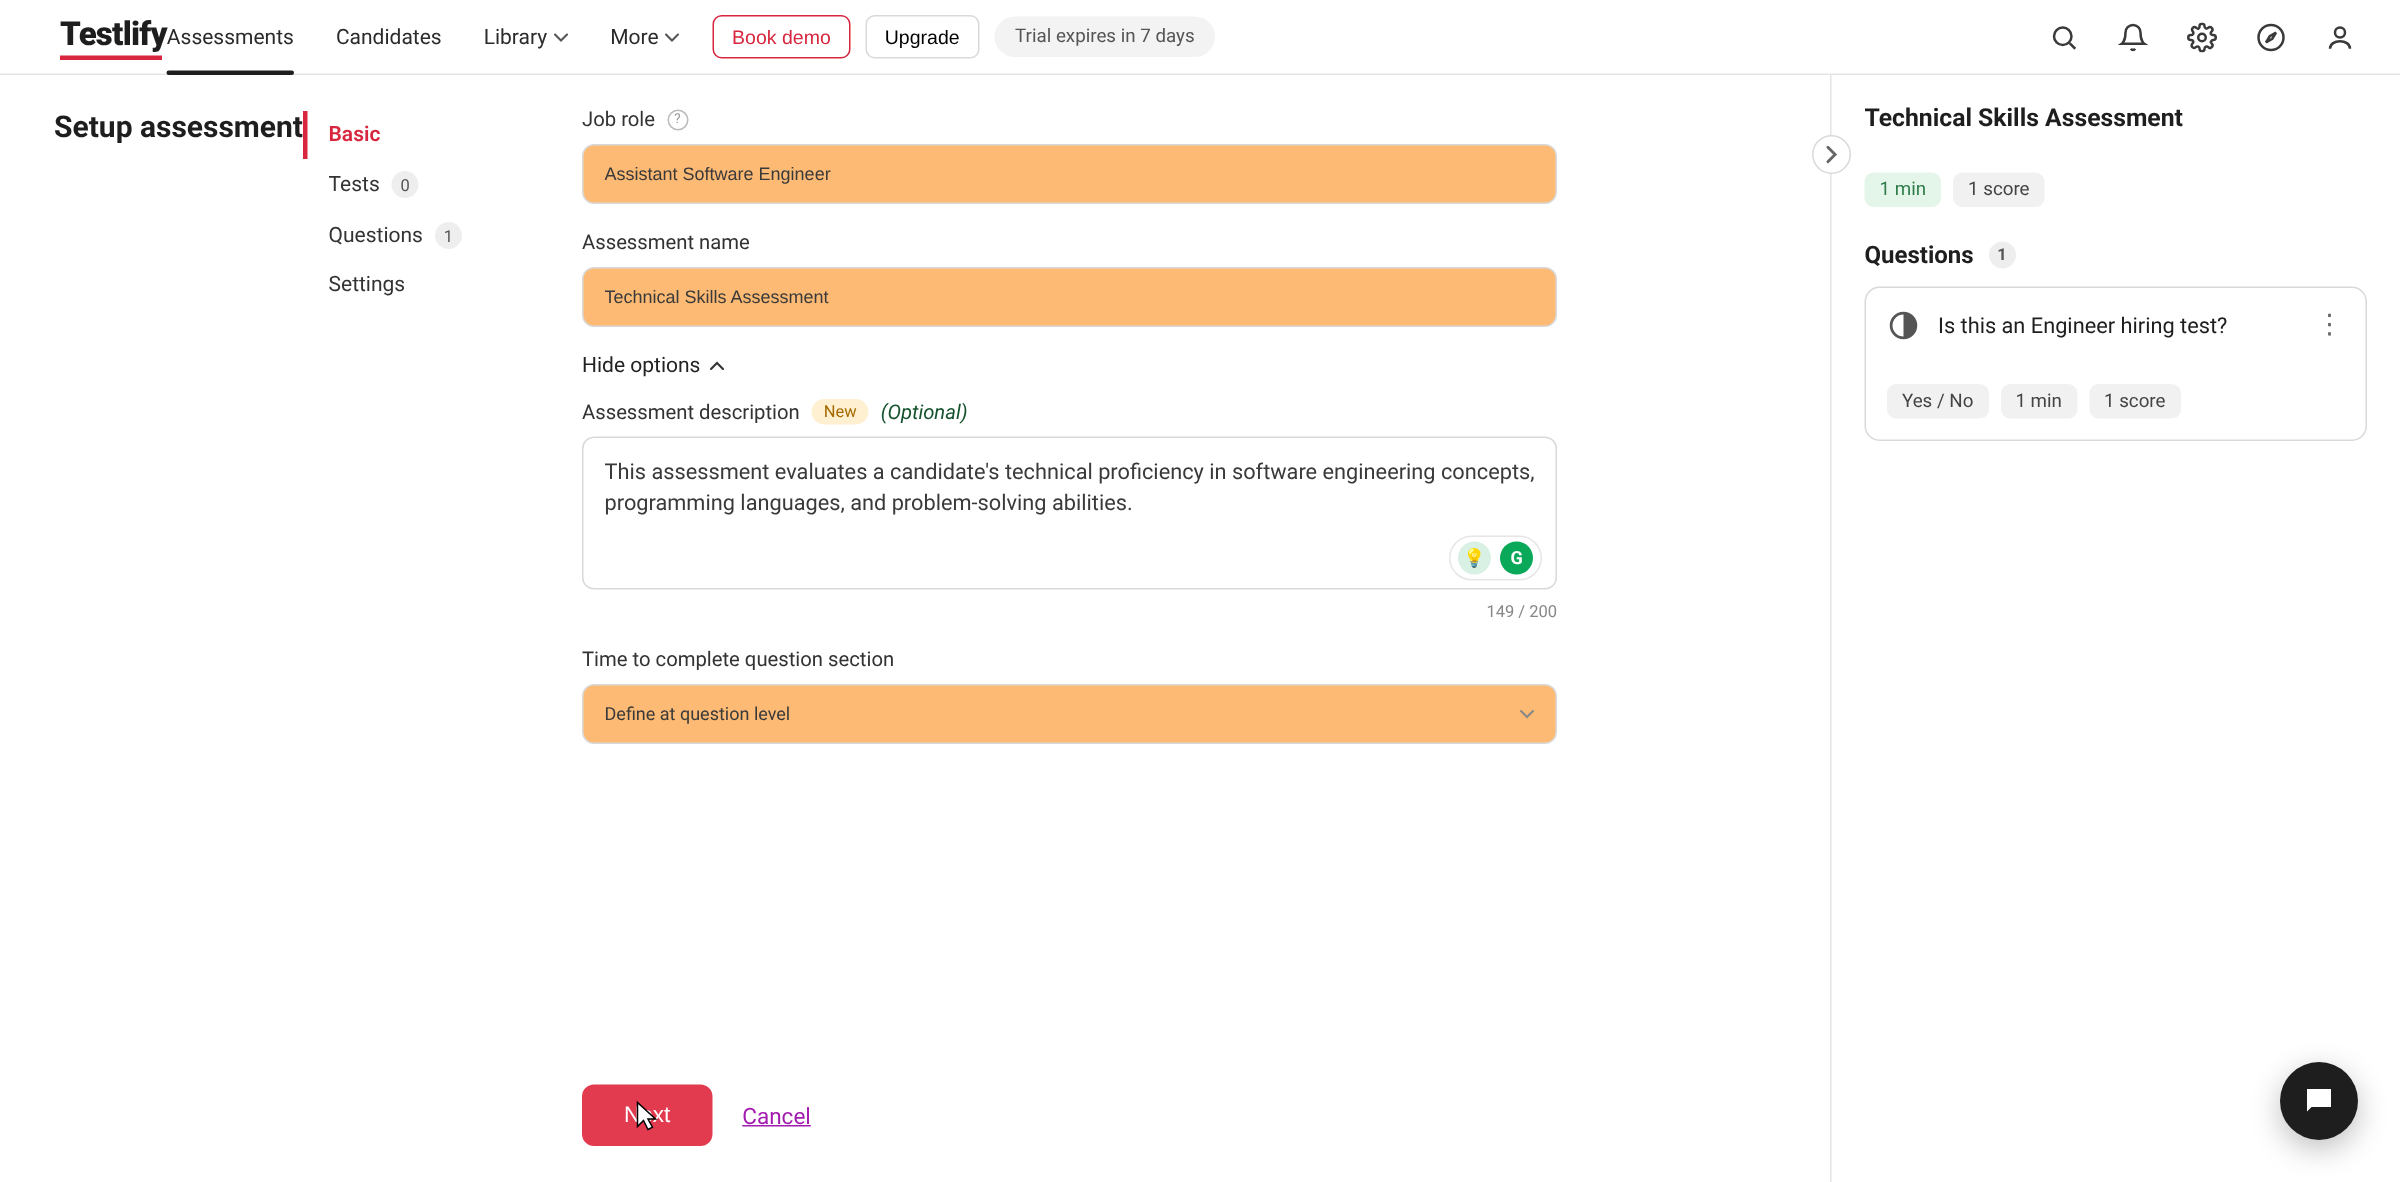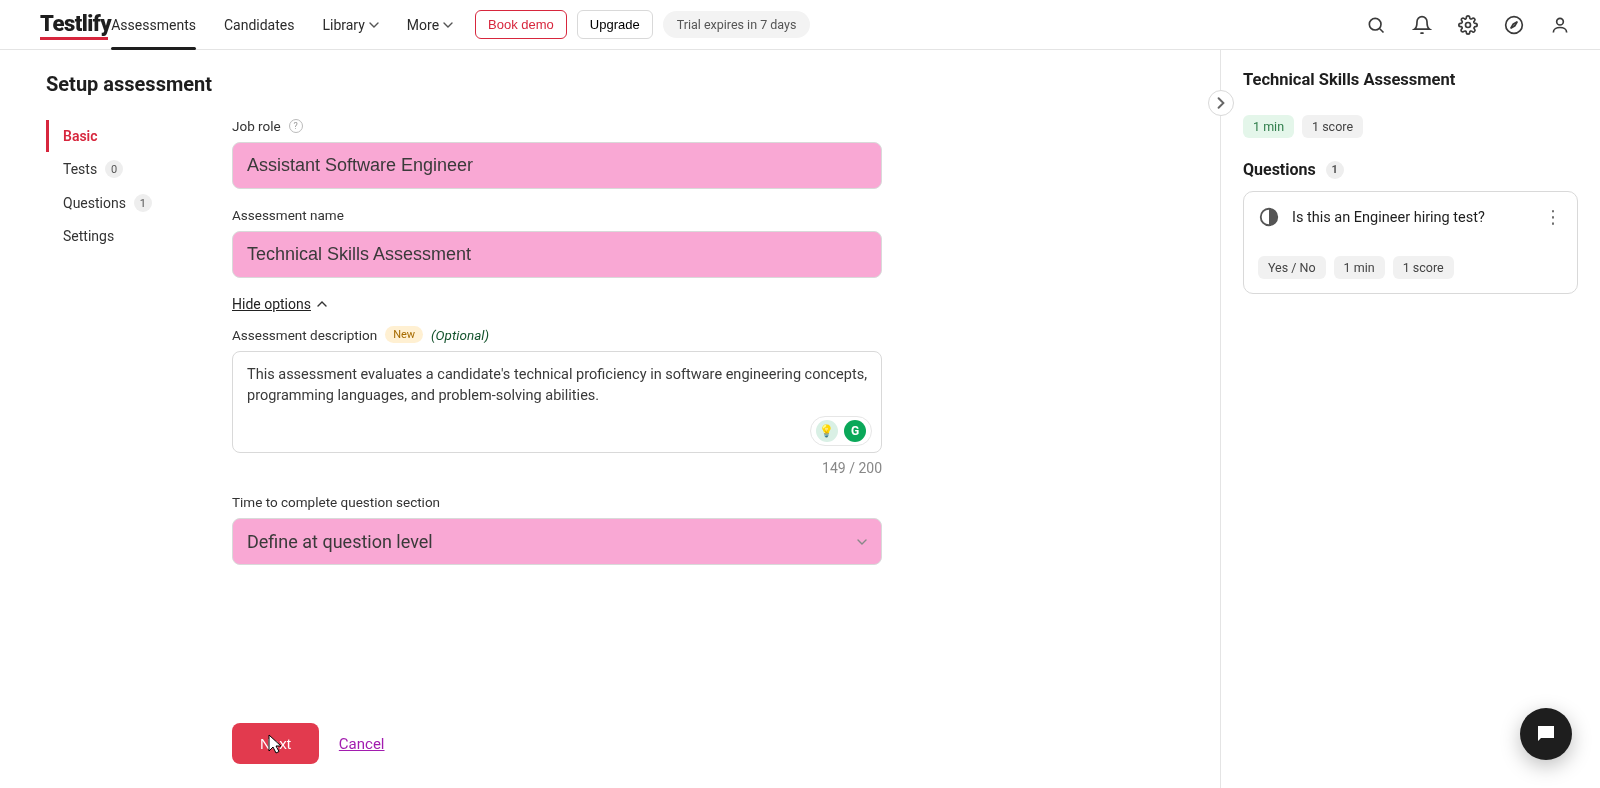--- a/index.html
+++ b/index.html
@@ -36,42 +36,42 @@
   .btn { border-radius:6px; padding:6px 12px; font-size:13px; cursor:pointer; border:1px solid var(--line); background:#fff; }
   .btn.demo { color:var(--accent); border-color:var(--accent); margin-left:22px; }
   .btn.upgrade { margin-left:10px; }
   .trial-pill { margin-left:10px; background:#f3f3f3; color:#555; border-radius:16px; padding:6px 14px; font-size:12.5px; }
   .nav-spacer { flex:1; }
   .iconbtn { width:32px; height:32px; display:flex; align-items:center; justify-content:center; cursor:pointer; color:#3a3a3a; border-radius:6px; }
   .iconrow { display:flex; gap:14px; }
 
   
   .wrap { display:flex; height:calc(788px - 50px); }
-  .main { flex:1; padding:22px 50px 24px 36px; display:flex; flex-direction:column; min-width:0;margin-left:10px; }
+  .main { flex:1; padding:22px 50px 24px 36px; display:flex; flex-direction:row; min-width:0; }
   .page-title { font-size:20px; font-weight:700; margin:0 0 22px 0; }
   .cols { display:flex; gap:26px; flex:1; min-height:0; }
   .sidesteps { width:160px; border-left:3px solid transparent; margin-top:2px; }
   .step { padding:8px 0 8px 14px; color:#333; cursor:pointer; display:flex; align-items:center; gap:8px; border-left:3px solid transparent; margin-left:-3px; }
   .step.active { color:var(--accent); border-left-color:var(--accent); font-weight:600; }
   .count { background:#eee; color:#555; border-radius:10px; min-width:18px; height:18px; font-size:11px; display:inline-flex; align-items:center; justify-content:center; padding:0 5px; }
 
   .formcol { width:650px; display:flex; flex-direction:column; }
   .field { margin-bottom:18px; }
   .label-row { display:flex; align-items:center; gap:8px; margin-bottom:8px; color:#333; font-size:13.5px; }
   .help-icon { width:14px; height:14px; border:1px solid #bbb; border-radius:50%; color:#999; font-size:9px; display:inline-flex; align-items:center; justify-content:center; }
-  .input, .select { width:100%; border:1px solid var(--line); border-radius:8px; padding:12px 14px; font-size:18px; color:#3a3a3a; background:#f9a8d4; }
+  .input, .select { width:100%; border:1px solid var(--line); border-radius:8px; padding:12px 14px; font-size:12px; color:#3a3a3a; background:#fdba74; }
   .select { display:flex; align-items:center; justify-content:space-between; cursor:pointer; }
   .textarea-wrap { position:relative; }
   .textarea { width:100%; border:1px solid var(--line); border-radius:8px; padding:12px 14px; font-size:14.5px; color:#3a3a3a; background:#fff; height:102px; resize:none; font-family:inherit; line-height:1.45; }
   .grammarly { position:absolute; right:10px; bottom:10px; display:flex; gap:6px; align-items:center; background:#fff; border:1px solid #e6e6e6; border-radius:18px; padding:3px 5px; }
   .circle { width:22px; height:22px; border-radius:50%; display:flex; align-items:center; justify-content:center; font-size:12px; font-weight:700; }
   .circle.bulb { background:#d9f0e5; color:#2e8b57; }
   .circle.g { background:#0aa859; color:#fff; }
-  .char-counter { text-align:right; font-size:14px; color:#888; margin-top:4px; }
-  .hide-options { color:#222; text-decoration:underline; cursor:pointer; display:inline-flex; align-items:center; gap:6px; font-size:14px; margin-bottom:14px; }
+  .char-counter { text-align:right; font-size:11px; color:#888; margin-top:4px; }
+  .hide-options { color:#222; cursor:pointer; display:inline-flex; align-items:center; gap:6px; font-size:14px; margin-bottom:14px; }
   .new-badge { background:var(--badge-yellow); color:var(--badge-yellow-text); border-radius:10px; font-size:11px; padding:2px 8px; font-weight:400; }
   .optional { color:#14532d; font-style:italic; }
 
   .footer-row { margin-top:auto; padding-top:40px; display:flex; align-items:center; gap:20px; }
   .btn-next { background:var(--accent2); color:#fff; border:none; padding:12px 28px; border-radius:8px; font-size:15px; cursor:pointer; font-weight:500; position:relative; }
   .cancel-link { color:#a21caf; text-decoration:underline; cursor:pointer; font-size:15px; }
   .cursor-icon { position:absolute; left:34px; top:10px; pointer-events:none; }
 
   
   .rpanel { width:380px; border-left:1px solid var(--line2); padding:20px 22px 20px 22px; position:relative; }

